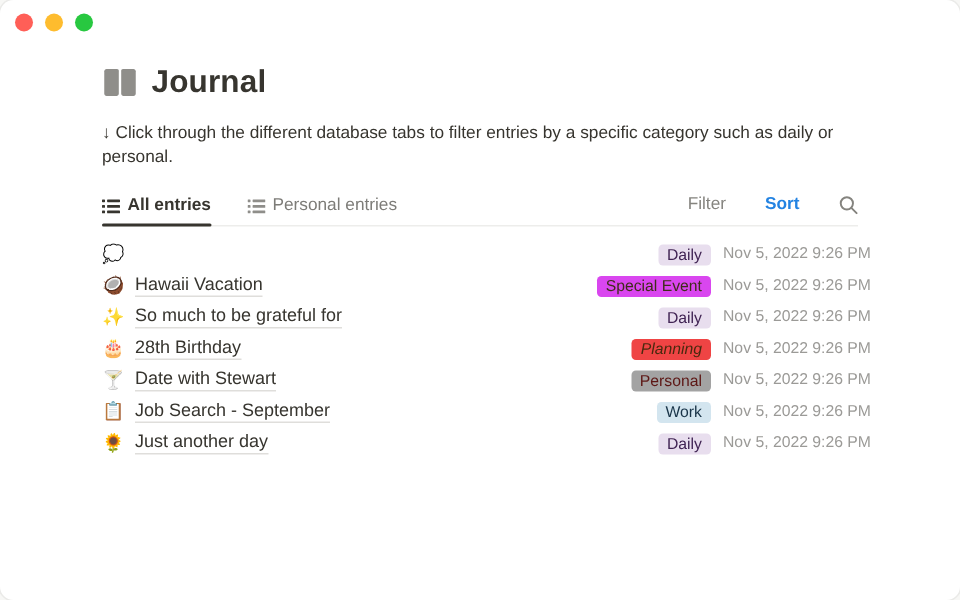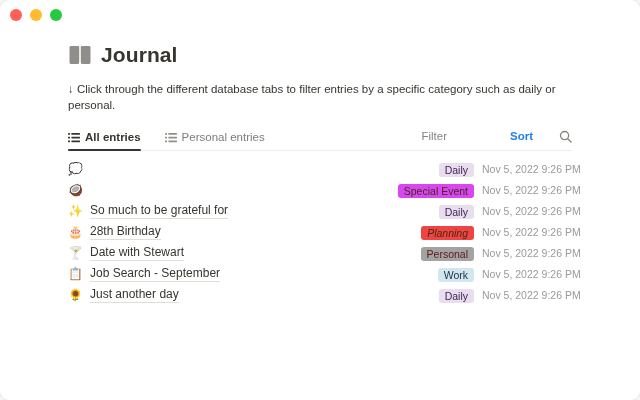--- a/index.html
+++ b/index.html
@@ -117,37 +117,38 @@
               <rect x="0" y="4.7" width="2" height="1.8" rx="0.4" fill="#8f8e8a"></rect>
               <rect x="3.4" y="4.7" width="8.6" height="1.8" rx="0.4" fill="#8f8e8a"></rect>
               <rect x="0" y="8.4" width="2" height="1.8" rx="0.4" fill="#8f8e8a"></rect>
               <rect x="3.4" y="8.4" width="8.6" height="1.8" rx="0.4" fill="#8f8e8a"></rect>
             </svg>
             <span>Personal entries</span>
           </div>
         </div>
       <div class="toolbar-actions">
         <span class="filter-label">Filter</span>
-        <span class="sort-label" style="color: rgb(35, 131, 226); margin-left: 37px;">Sort</span>
+        <span class="sort-label" style="color: rgb(35, 131, 226);">Sort</span>
         <svg class="search-icon" viewBox="0 0 14 14">
           <circle cx="6" cy="6" r="4.4" fill="none" stroke="#85847f" stroke-width="1.4"></circle>
           <line x1="9.4" y1="9.4" x2="13" y2="13" stroke="#85847f" stroke-width="1.4" stroke-linecap="round"></line>
         </svg>
       </div>
     </div>
 
     <div class="rows">
         <div class="row">
           <span class="row-emoji">💭</span>
           <span class="row-spacer"></span>
           <span class="row-tag-wrap"><span class="tag-pill" style="background: rgb(232, 222, 238); color: rgb(65, 36, 84);">Daily</span></span>
           <span class="row-date">Nov 5, 2022 9:26 PM</span>
         </div>
         <div class="row">
           <span class="row-emoji">🥥</span>
+          <span class="row-title">Hawaii Vacation</span>
           <span class="row-spacer"></span>
           <span class="row-tag-wrap"><span class="tag-pill" style="background: #d946ef; color: rgb(64, 44, 27);">Special Event</span></span>
           <span class="row-date">Nov 5, 2022 9:26 PM</span>
         </div>
         <div class="row">
           <span class="row-emoji">✨</span>
           <span class="row-title">So much to be grateful for</span>
           <span class="row-spacer"></span>
           <span class="row-tag-wrap"><span class="tag-pill" style="background: rgb(232, 222, 238); color: rgb(65, 36, 84);">Daily</span></span>
           <span class="row-date">Nov 5, 2022 9:26 PM</span>

